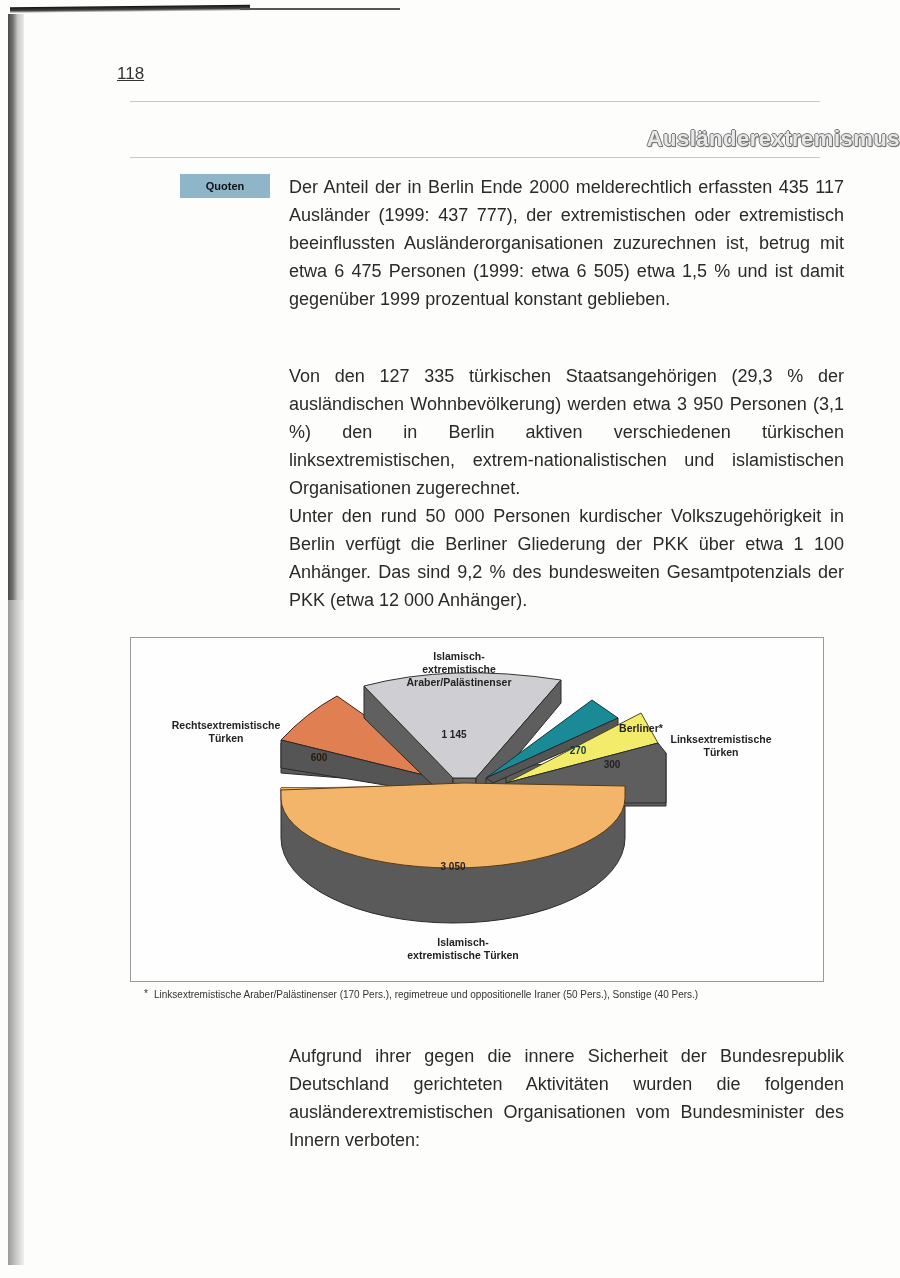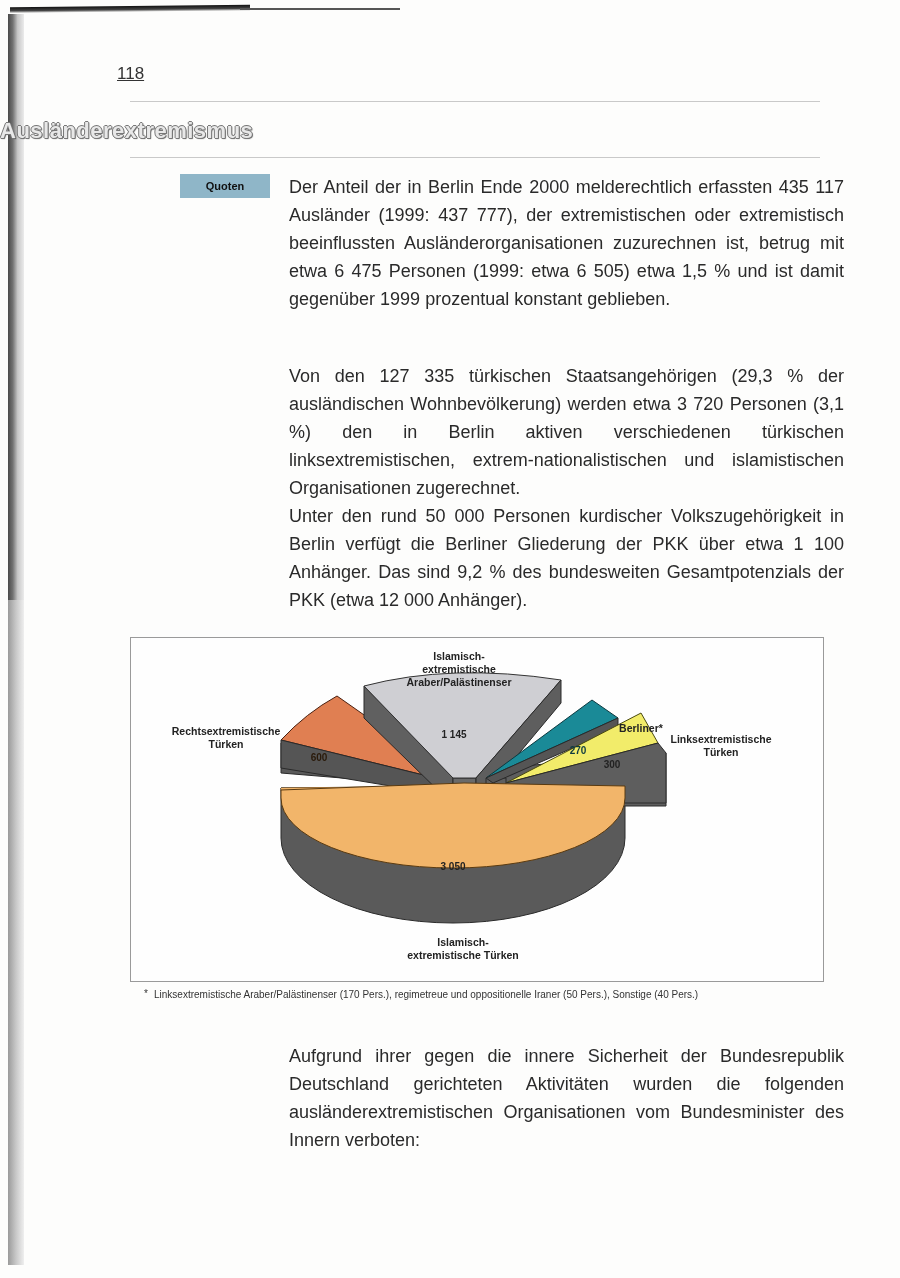--- a/index.html
+++ b/index.html
@@ -19,21 +19,21 @@
   }
   .top-edge {
     position:absolute; left:10px; top:6px; width:240px; height:6px;
     background:linear-gradient(180deg,#111 0%,#444 60%,transparent 100%);
     transform:skewY(-0.6deg);
   }
   .top-edge2 { position:absolute; left:240px; top:8px; width:160px; height:2px; background:#555; }
   .page-number { position:absolute; left:117px; top:64px; font-size:17px; color:#333;text-decoration:underline; }
   .rule { position:absolute; left:130px; width:690px; height:1px; background:#c9c9c9; }
   .title {
-    position:absolute; left:0; top:118px; width:900px; text-align:left;
+    position:absolute; left:0; top:126px; width:900px; text-align:right;
     font-size:22px; font-weight:bold; color:#e8e8e8; letter-spacing:.5px;
     text-shadow: 1px 0 0 #777, -1px 0 0 #777, 0 1px 0 #777, 0 -1px 0 #777, 1px 1px 1px #555;
   }
   .sidebar-tag {
     position:absolute; left:180px; top:174px; width:90px; height:24px;
     background:#8fb6c8; color:#111; font-size:11px; font-weight:bold;
     text-align:center; line-height:24px;
   }
   .para {
     position:absolute; left:289px; width:555px;
@@ -62,21 +62,21 @@
 <div class="top-edge2"></div>
 
 <div class="page-number">118</div>
 <div class="rule" style="top:101px"></div>
 <div class="title">Ausländerextremismus</div>
 <div class="rule" style="top:157px"></div>
 
 <div class="sidebar-tag">Quoten</div>
 
 <div class="para" style="top:173px">Der Anteil der in Berlin Ende 2000 melderechtlich erfassten 435 117 Ausländer (1999: 437 777), der extremistischen oder extremistisch beeinflussten Ausländerorganisationen zuzurechnen ist, betrug mit etwa 6 475 Personen (1999: etwa 6 505) etwa 1,5 % und ist damit gegenüber 1999 prozentual konstant geblieben.</div>
-<div class="para" style="top:362px">Von den 127 335 türkischen Staatsangehörigen (29,3 % der ausländischen Wohnbevölkerung) werden etwa 3 720 Personen (3,1 %) den in Berlin aktiven verschiedenen türkischen linksextremistischen, extrem-nationalistischen und islamistischen Organisationen zugerechnet.</div>
+<div class="para" style="top:362px">Von den 127 335 türkischen Staatsangehörigen (29,3 % der ausländischen Wohnbevölkerung) werden etwa 3 950 Personen (3,1 %) den in Berlin aktiven verschiedenen türkischen linksextremistischen, extrem-nationalistischen und islamistischen Organisationen zugerechnet.</div>
 <div class="para" style="top:502px">Unter den rund 50 000 Personen kurdischer Volkszugehörigkeit in Berlin verfügt die Berliner Gliederung der PKK über etwa 1 100 Anhänger. Das sind 9,2 % des bundesweiten Gesamtpotenzials der PKK (etwa 12 000 Anhänger).</div>
 
 <div class="chart-frame">
   <svg width="692" height="343" viewBox="0 0 692 343">
 
     <path d="M150,150 L150,200 A172,85 0 0 0 322,285 A172,85 0 0 0 494,200 L494,150 Z" fill="#5a5a5a" stroke="#2a2a2a" stroke-width="1"></path>
     <path d="M150,150 A172,70 0 0 0 494,150 L494,150 L330,140 L330,148 Z" fill="#f2b56a" stroke="#5a3a10" stroke-width="1"></path>
     <path d="M150,150 L330,148 L494,146 L494,150 A172,70 0 0 1 150,150 Z" fill="#f2b56a" stroke="none"></path>
 
     <path d="M370,130 L535,115 L535,168 L370,168 Z" fill="#5e5e5e" stroke="#2a2a2a" stroke-width="1"></path>
@@ -104,21 +104,21 @@
     <text x="323" y="100" font-size="10" text-anchor="middle" fill="#222">1 145</text>
     <text x="447" y="116" font-size="10" text-anchor="middle" fill="#0d3a40">270</text>
     <text x="481" y="130" font-size="10" text-anchor="middle" fill="#222">300</text>
   </svg>
 
   <div class="chart-label" style="left:268px; top:12px; width:120px;">
     <div>Islamisch-</div>
     <div>extremistische</div>
     <div>Araber/Palästinenser</div>
   </div>
-  <div class="chart-label" style="left:30px; top:87px; width:130px;">
+  <div class="chart-label" style="left:30px; top:81px; width:130px;">
     <div>Rechtsextremistische</div>
     <div>Türken</div>
   </div>
   <div class="chart-label" style="left:480px; top:84px; width:60px;">
     <div>Berliner*</div>
   </div>
   <div class="chart-label" style="left:530px; top:95px; width:120px;">
     <div>Linksextremistische</div>
     <div>Türken</div>
   </div>

